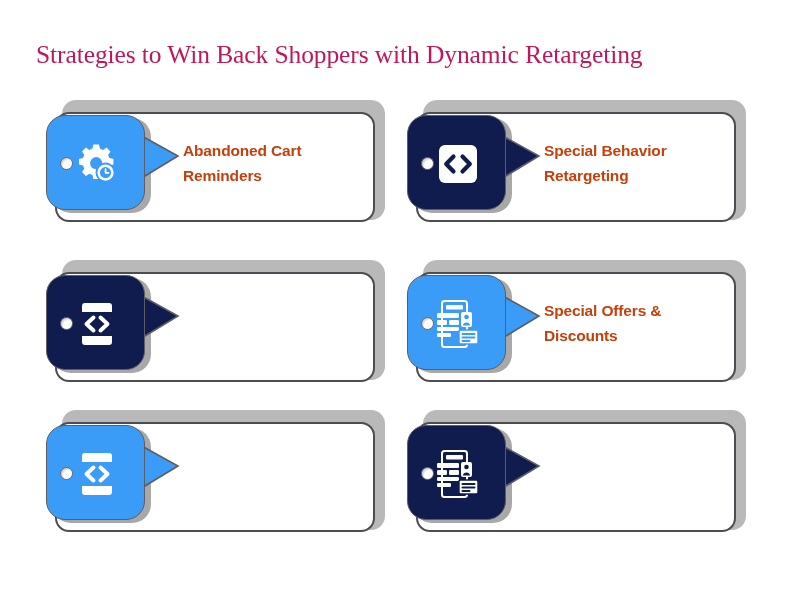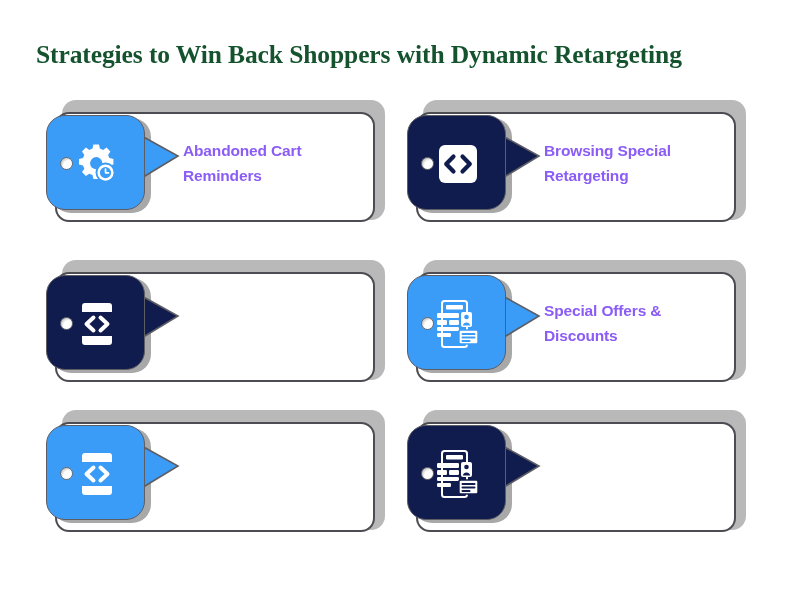--- a/index.html
+++ b/index.html
@@ -20,24 +20,24 @@
     background: #ffffff;
   }
 
   
   .page-title {
     position: absolute;
     left: 36px;
     top: 40px;
     width: 730px;
     font-family: "Liberation Serif", serif;
-    font-weight: bold;
+    font-weight: normal;
     font-size: 25.5px;
     letter-spacing: -0.1px;
-    color: #14532d;
+    color: #be185d;
     white-space: nowrap;
   }
 
   
   .cards {
     position: absolute;
     left: 0;
     top: 98px;
     width: 800px;
   }
@@ -138,21 +138,21 @@
 
   
   .card-label {
     position: absolute;
     left: 143px;
     top: 40px;
     width: 195px;
     font-size: 15.5px;
     font-weight: bold;
     line-height: 1.63;
-    color: #8b5cf6;
+    color: #c2410c;
     letter-spacing: -0.15px;
   }
 
   
   .theme-blue .badge { background: #3b9cf7; }
   .theme-navy .badge { background: #101c4e; }
 </style>
 </head>
 <body>
 
@@ -202,21 +202,21 @@
       <div class="badge">
         <div class="badge-hole"></div>
         <div class="badge-icon">
           <svg width="40" height="40" viewBox="0 0 40 40">
             <rect x="1" y="1" width="38" height="38" rx="6" fill="#ffffff"></rect>
             <path d="M15.5 12.5 L8.2 20 L15.5 27.5" fill="none" stroke="#101c4e" stroke-width="4.2" stroke-linecap="round" stroke-linejoin="round"></path>
             <path d="M24.5 12.5 L31.8 20 L24.5 27.5" fill="none" stroke="#101c4e" stroke-width="4.2" stroke-linecap="round" stroke-linejoin="round"></path>
           </svg>
         </div>
       </div>
-      <div class="card-label">Browsing Special Retargeting</div>
+      <div class="card-label">Special Behavior Retargeting</div>
     </div>
 
     <div class="card col-l row-2 theme-navy">
       <div class="card-backsheet"></div>
       <div class="card-panel"></div>
       <div class="badge-shadow"></div>
       <div class="badge-pointer">
         <svg width="44" height="50" viewBox="0 0 44 50">
           <path d="M0 2 L38 23 L0 46 Z" fill="#101c4e" stroke="#5d5d64" stroke-width="1.6"></path>
           <rect x="-4" y="0" width="8" height="48" fill="#101c4e"></rect>

